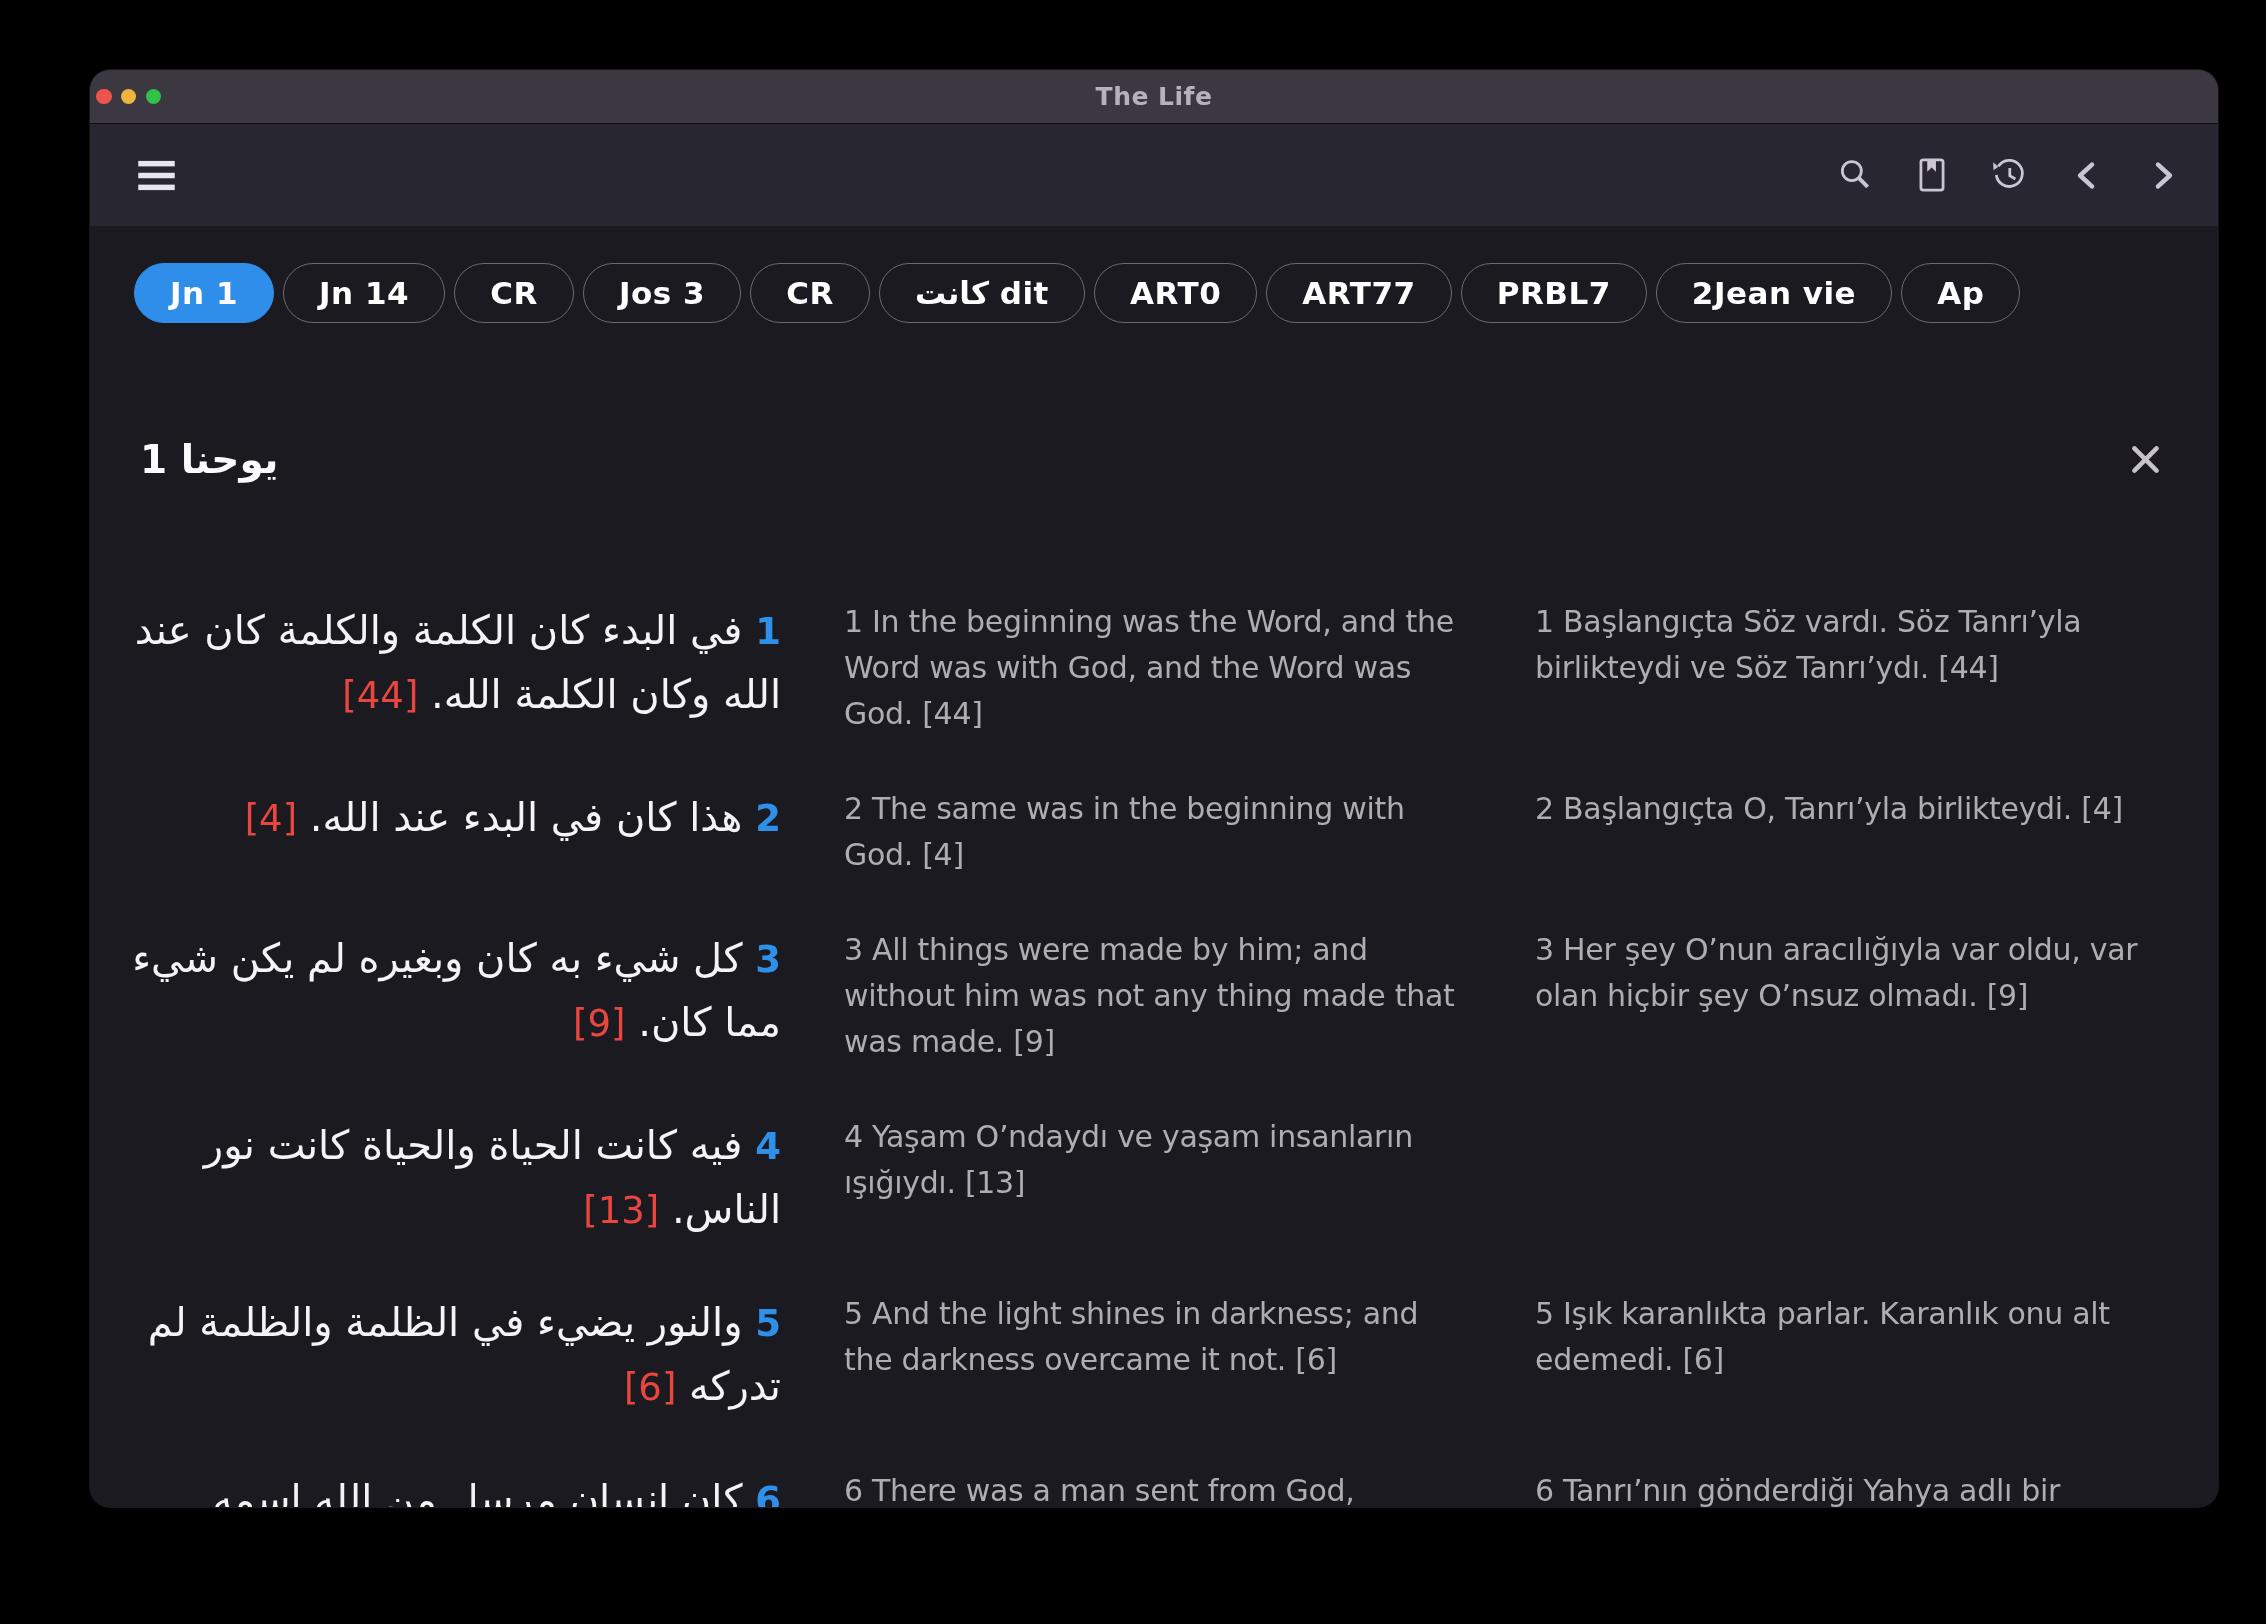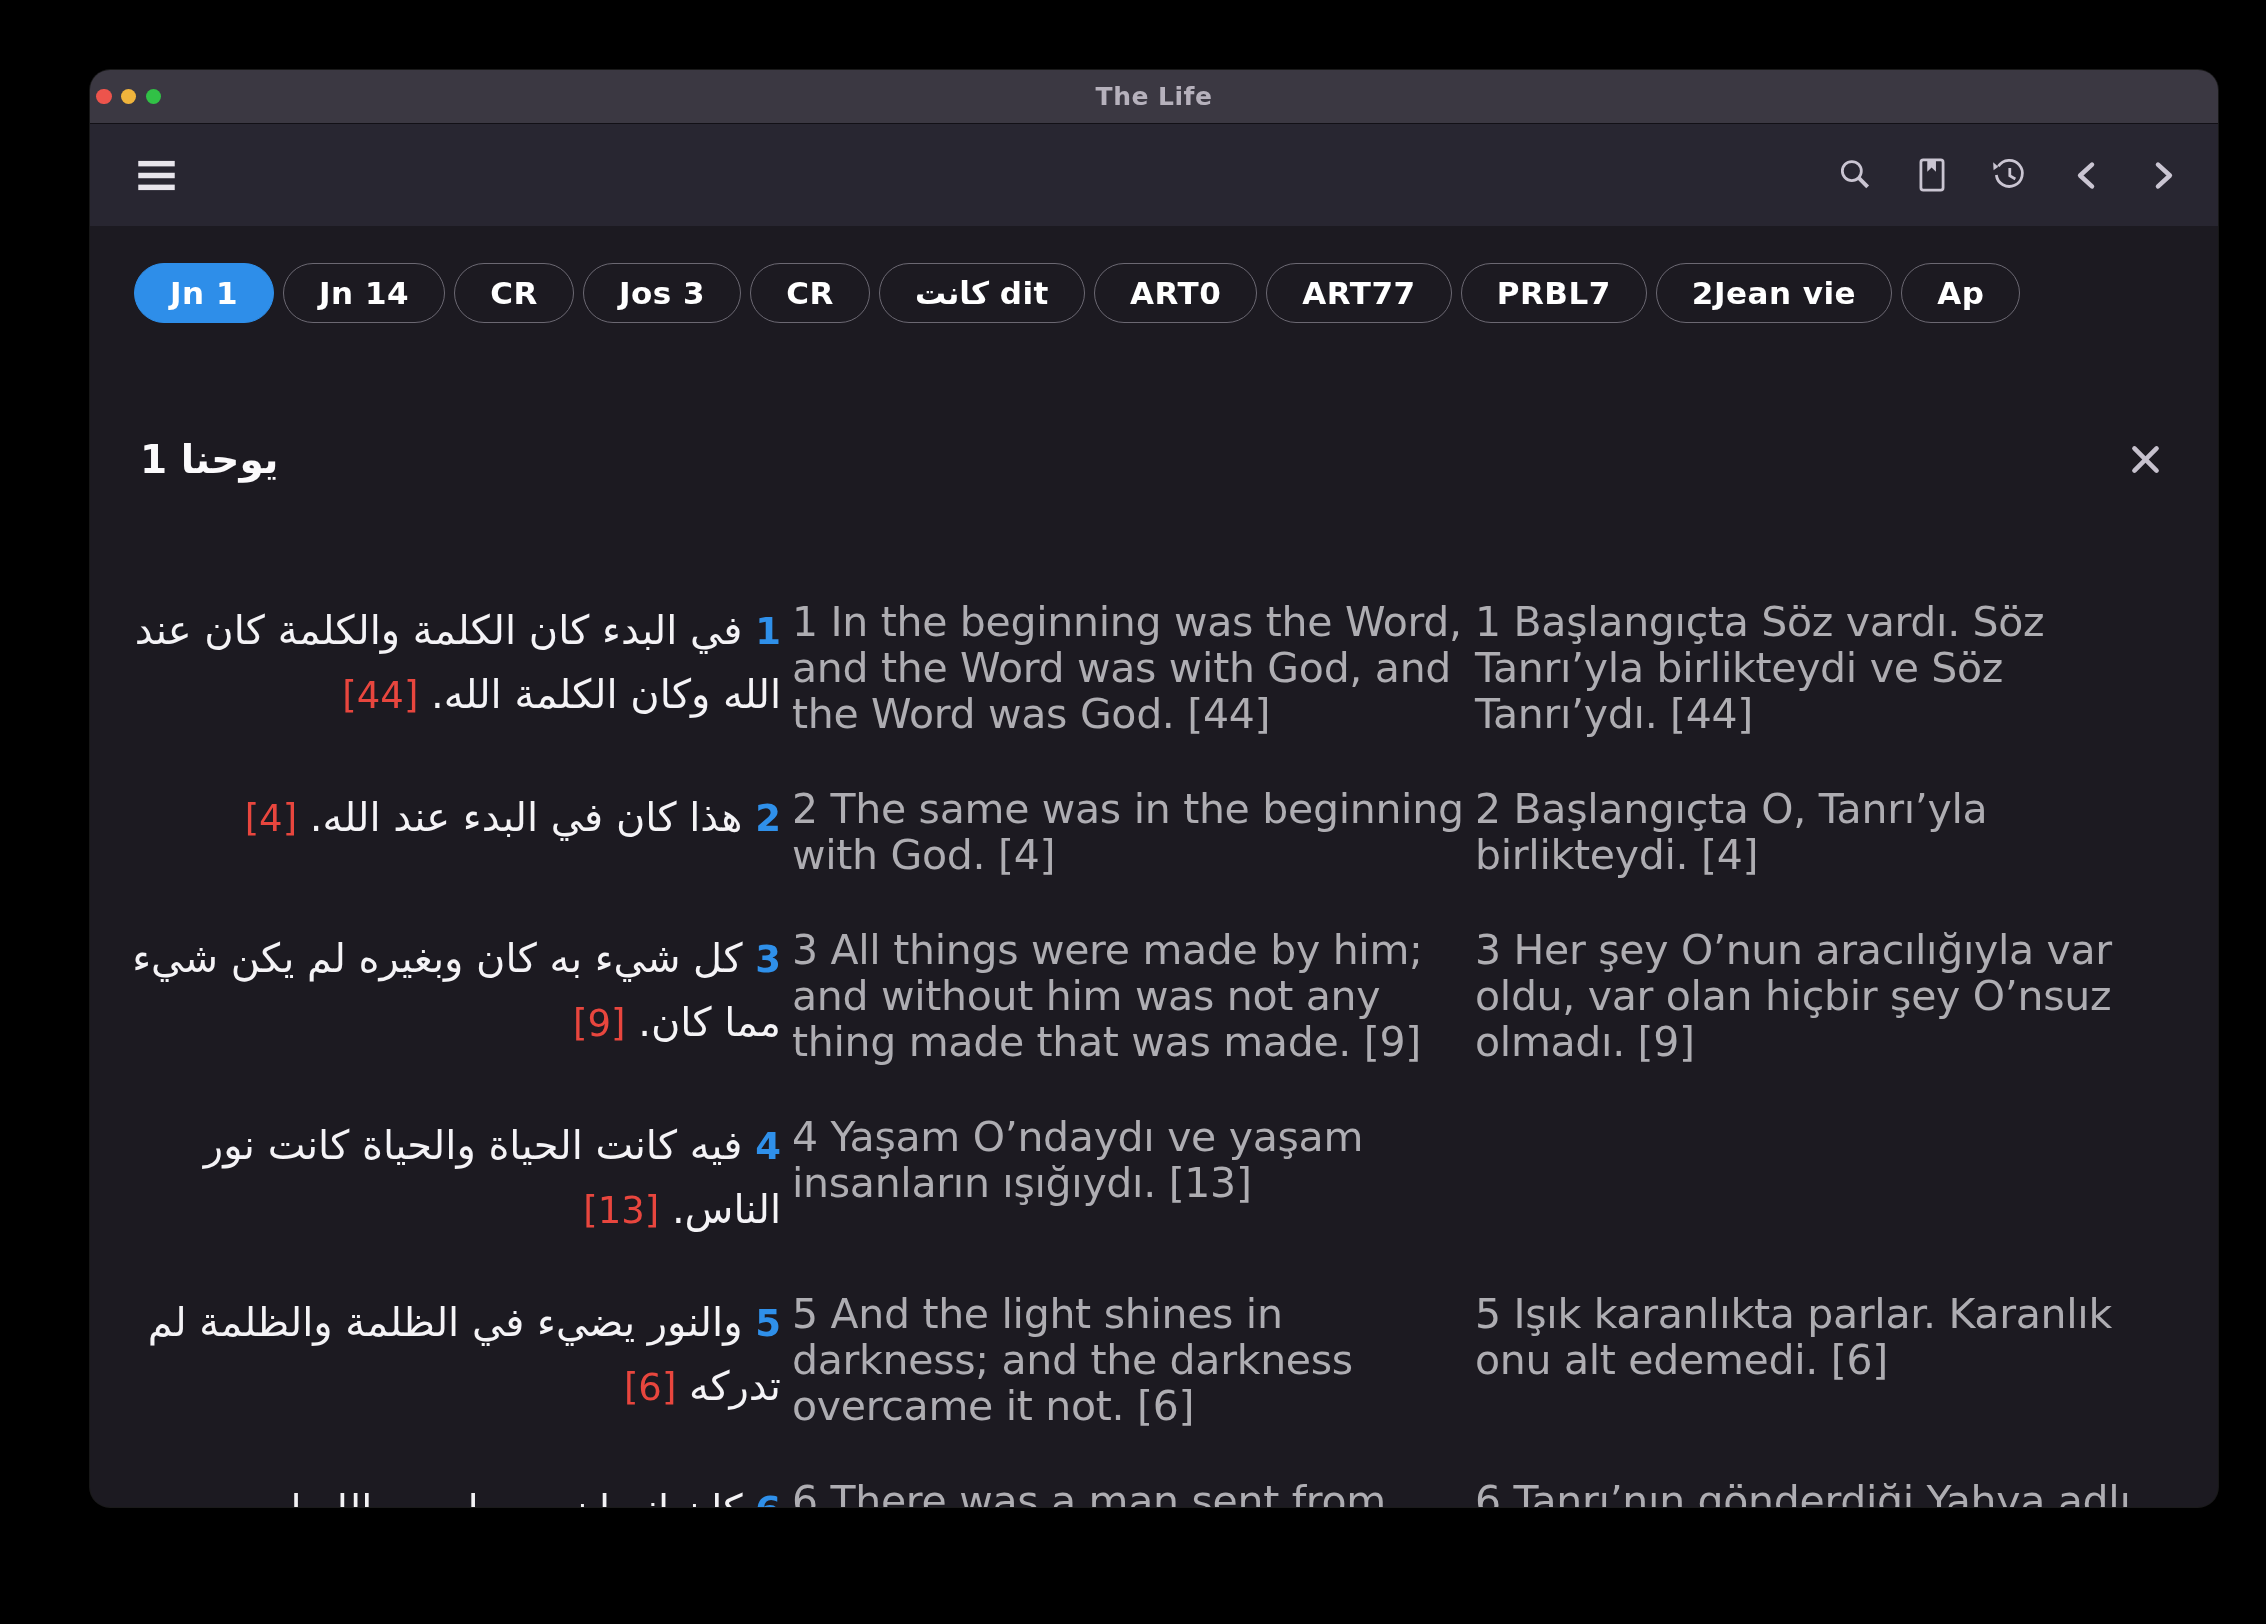--- a/index.html
+++ b/index.html
@@ -57,30 +57,30 @@
     display:flex;justify-content:space-between;align-items:center;
   }
   .chapter-title{
     margin:6px;color:#fbfafc;font-size:39px;font-weight:bold;direction:rtl;
   }
   .closebtn{background:none;border:none;padding:0;cursor:pointer;line-height:0;}
   .closebtn svg{stroke:#c6c1cd;stroke-width:5;stroke-linecap:round;}
   .verses{padding:0 46px 0 29px;margin-top:111px;}
   .row{
     display:grid;grid-template-columns:662px 672px 672px;
-    column-gap:11px;margin-bottom:49px;align-items:start;
+    column-gap:19px;margin-bottom:49px;align-items:start;
   }
   .col.ar{
     direction:rtl;text-align:right;
     color:#f4f3f6;font-size:40px;line-height:62px;
   }
   .vnum{color:#2f90ea;font-size:37px;font-weight:bold;margin-inline-end:12.8px;}
   .ref{color:#e8463e;font-size:37px;}
   .col.en,.col.tr{
-    color:#aeadb2;font-size:41px;line-height:46px;letter-spacing:-0.3px;
+    color:#aeadb2;font-size:30px;line-height:46px;letter-spacing:-0.3px;margin-left:44px;
   }
 </style>
 </head>
 <body>
 
 <div class="window">
 
   <div class="titlebar">
     <div class="traffic">
       <span class="light" style="background:#ed544c"></span>

